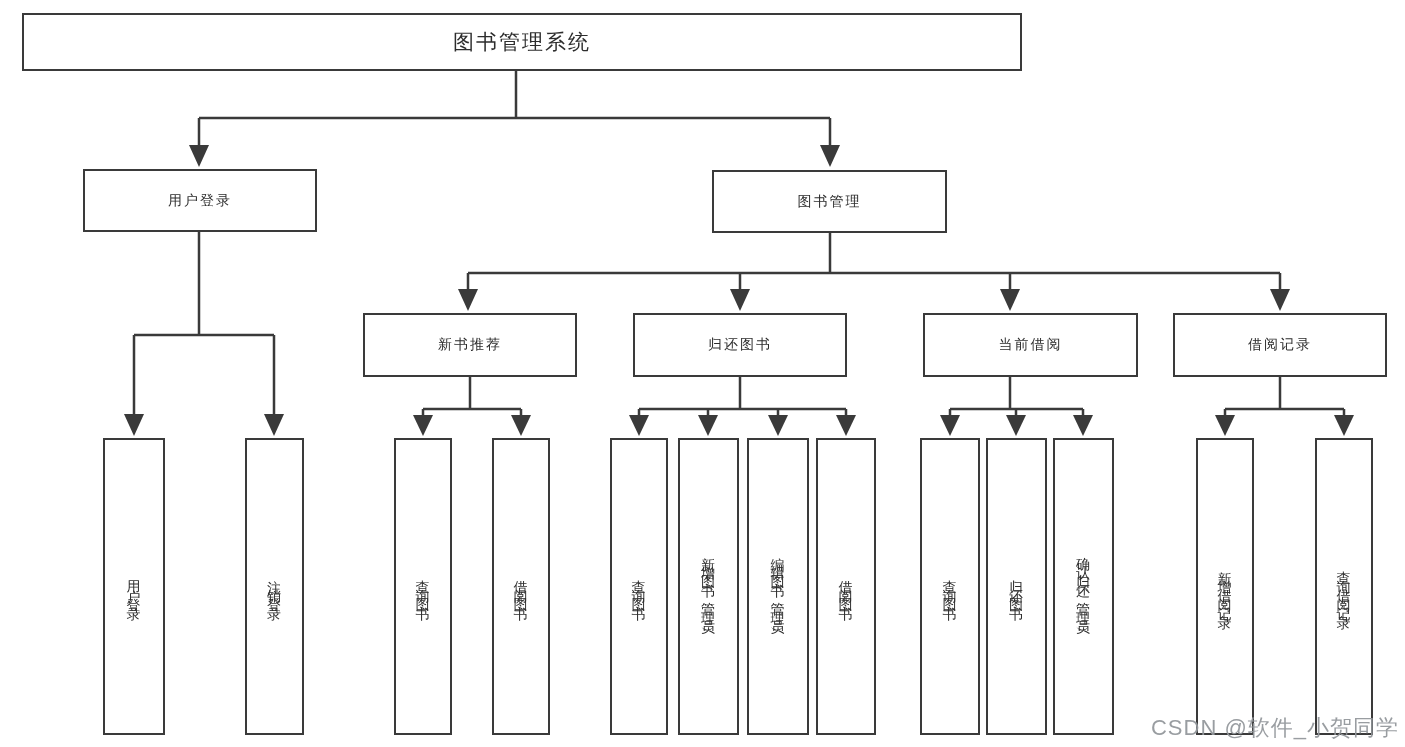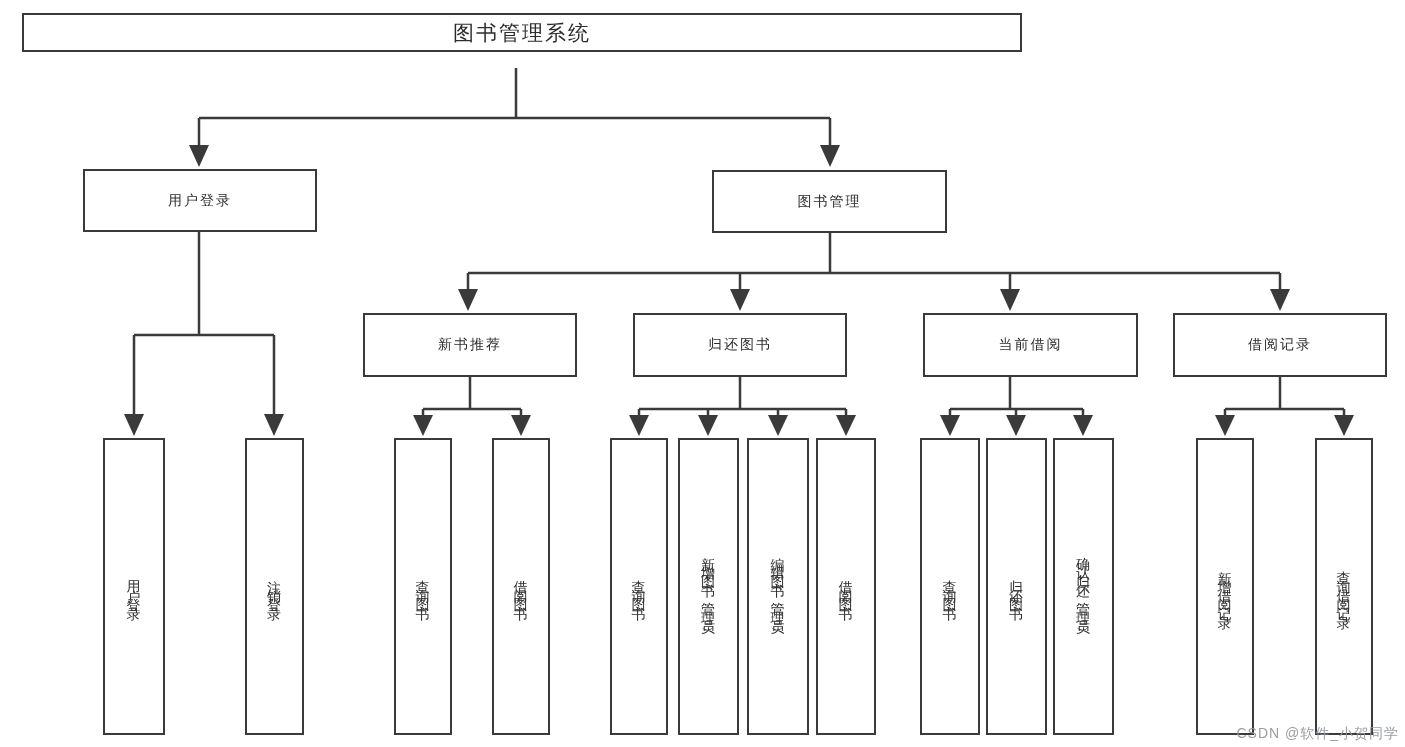--- a/index.html
+++ b/index.html
@@ -36,21 +36,21 @@
   }
   .node.root .lbl { font-size: 21px; }
   .node.leaf .lbl {
     writing-mode: vertical-rl;
     text-orientation: mixed;
     letter-spacing: 9px;
     white-space: normal;
     line-height: 1;
   }
   
-  .n-root   { left: 22px;   top: 13px;  width: 1000px; height: 39px; }
+  .n-root   { left: 22px;   top: 13px;  width: 1000px; height: 58px; }
   
   .n-login  { left: 83px;   top: 169px; width: 234px;  height: 63px; }
   .n-mgmt   { left: 712px;  top: 170px; width: 235px;  height: 63px; }
   
   .n-rec    { left: 363px;  top: 313px; width: 214px;  height: 64px; }
   .n-borrow { left: 633px;  top: 313px; width: 214px;  height: 64px; }
   .n-cur    { left: 903px;  top: 313px; width: 215px;  height: 64px; margin-left: 20px; }
   .n-hist   { left: 1173px; top: 313px; width: 214px;  height: 64px; }
   
   .leaf { top: 438px; height: 297px; }
@@ -64,21 +64,21 @@
   .n-l7  { left: 816px;  width: 60px; }
   .n-l8  { left: 920px;  width: 60px; }
   .n-l9  { left: 986px;  width: 61px; }
   .n-l10 { left: 1053px; width: 61px; }
   .n-l11 { left: 1196px; width: 58px; }
   .n-l12 { left: 1315px; width: 58px; }
   .watermark {
     position: absolute;
     right: 6px;
     bottom: 4px;
-    font-size: 14px;
+    font-size: 22px;
     letter-spacing: 1px;
     color: rgba(148, 152, 156, 0.95);
     z-index: 5;
     white-space: nowrap;
   }
 </style>
 </head>
 <body>
 
 <div class="stage">

